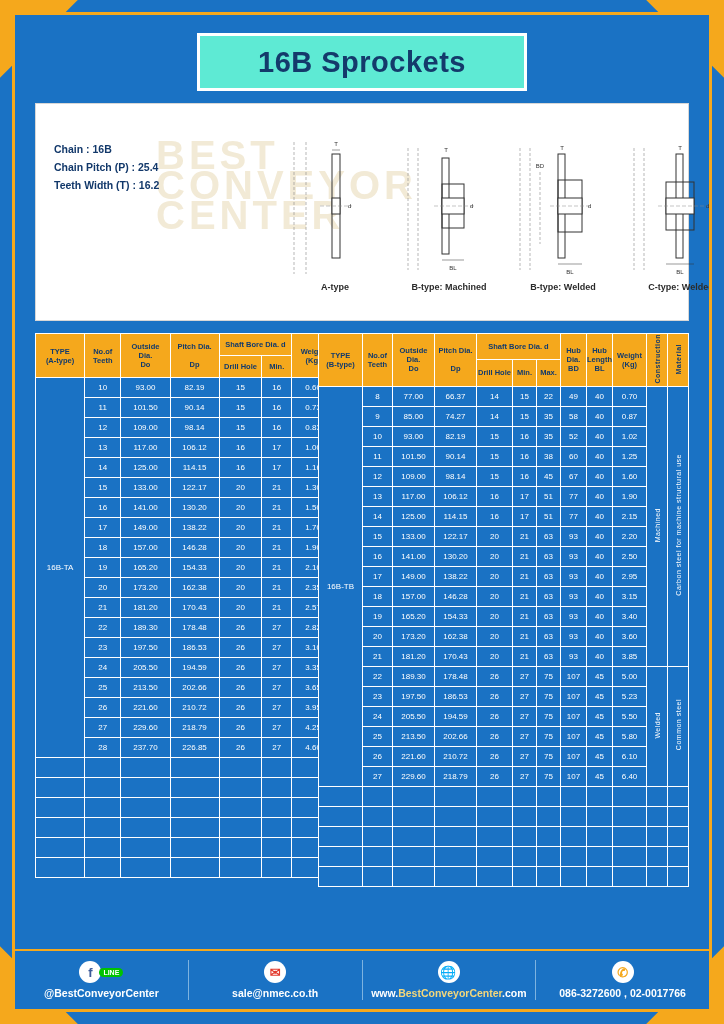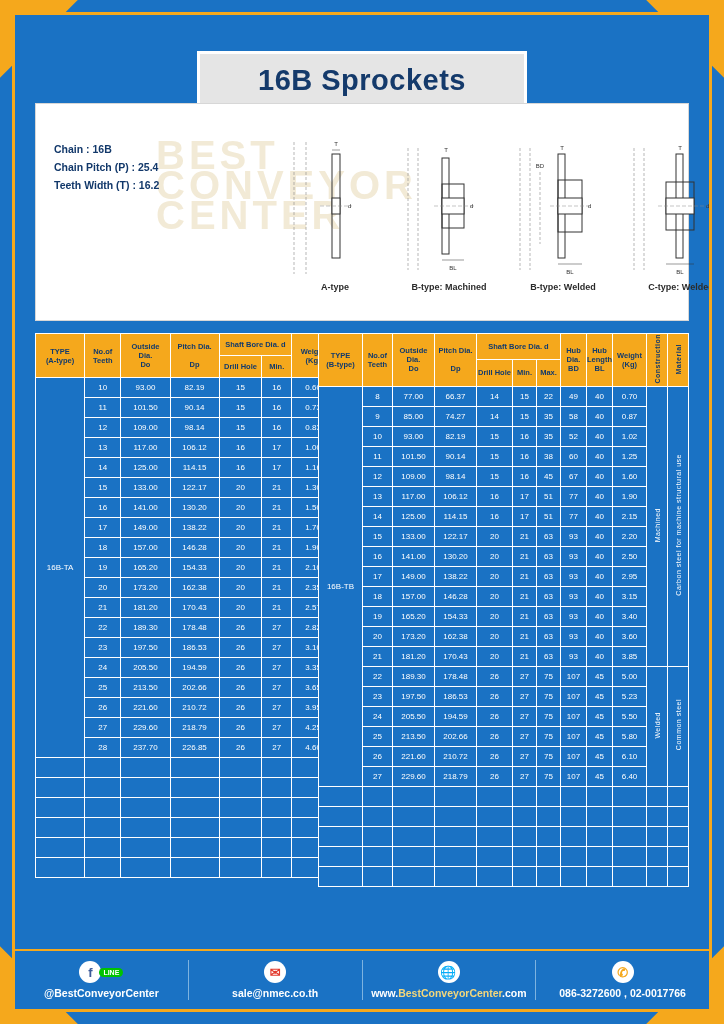--- a/index.html
+++ b/index.html
@@ -30,24 +30,24 @@
     position: absolute;
     top: 12px; left: 12px; right: 12px; bottom: 12px;
     border: 3px solid #f5a81c;
     background: #1a72c4;
     z-index: 2;
     overflow: hidden;
   }
   
   .title-band {
     position: absolute;
-    top: 36px; left: 50%;
+    top: 18px; left: 50%;
     transform: translateX(-50%);
     width: 330px; height: 58px;
-    background: #e5e5e5;
+    background: #5eead4;
     border: 3px solid #ffffff;
     display:flex; align-items:center; justify-content:center;
   }
   .title-band h1 {
     margin:0;
     font-size: 29px;
     font-weight: bold;
     color: #143a6b;
     letter-spacing: 0.5px;
   }

